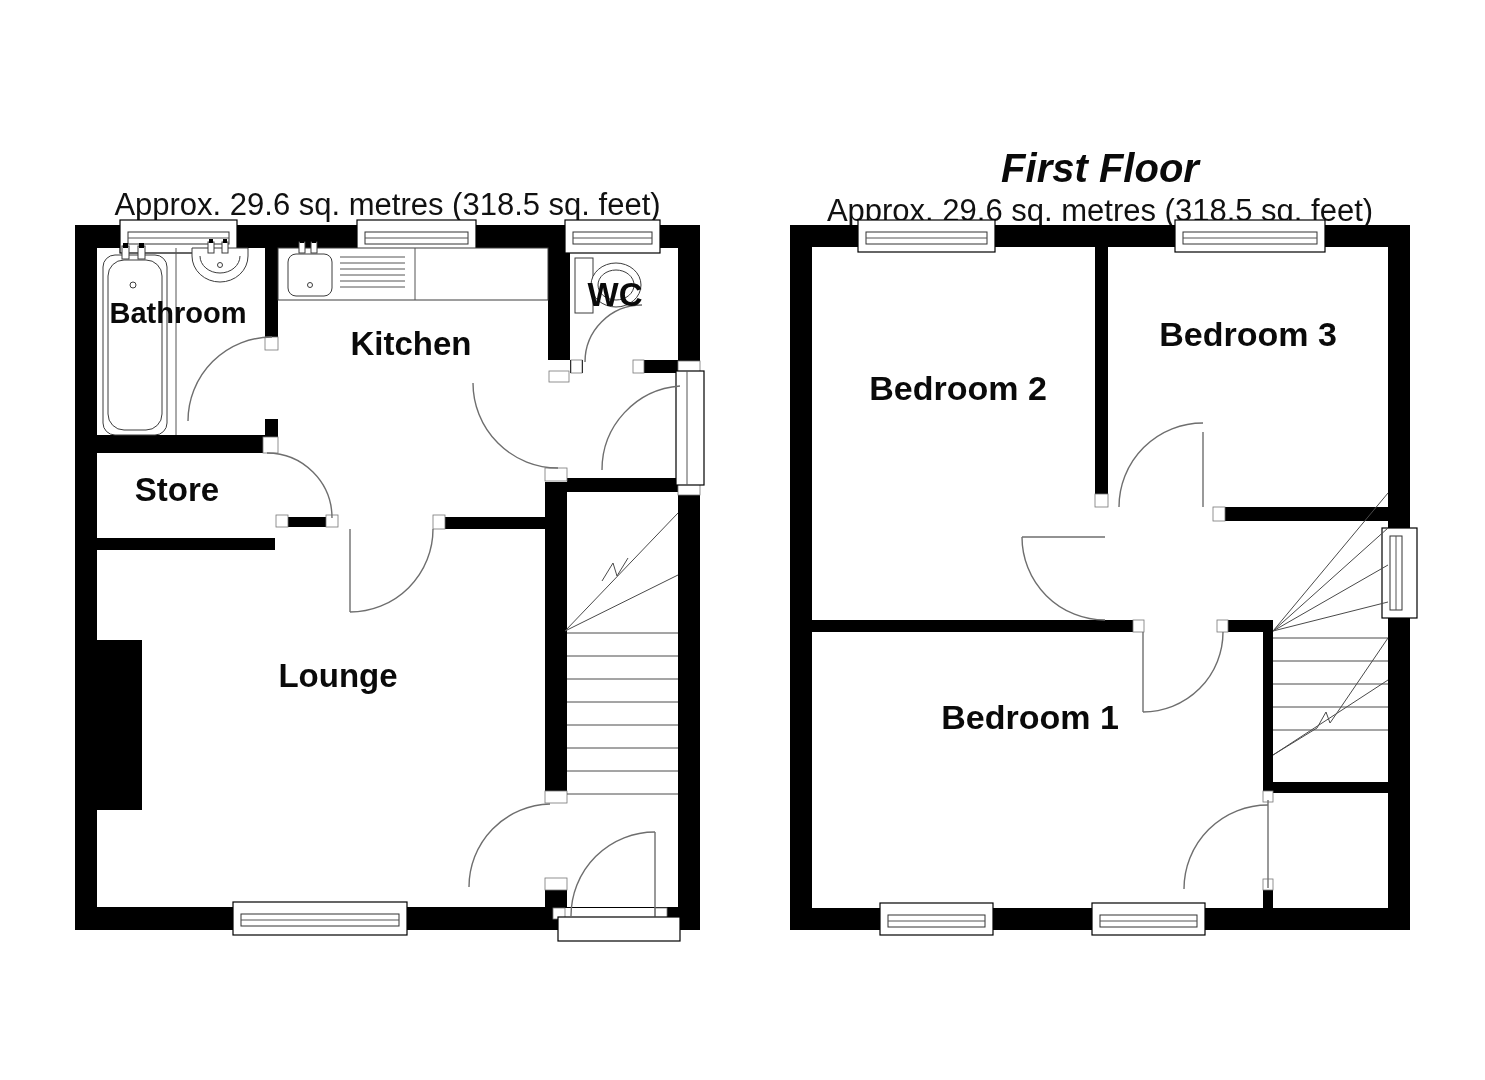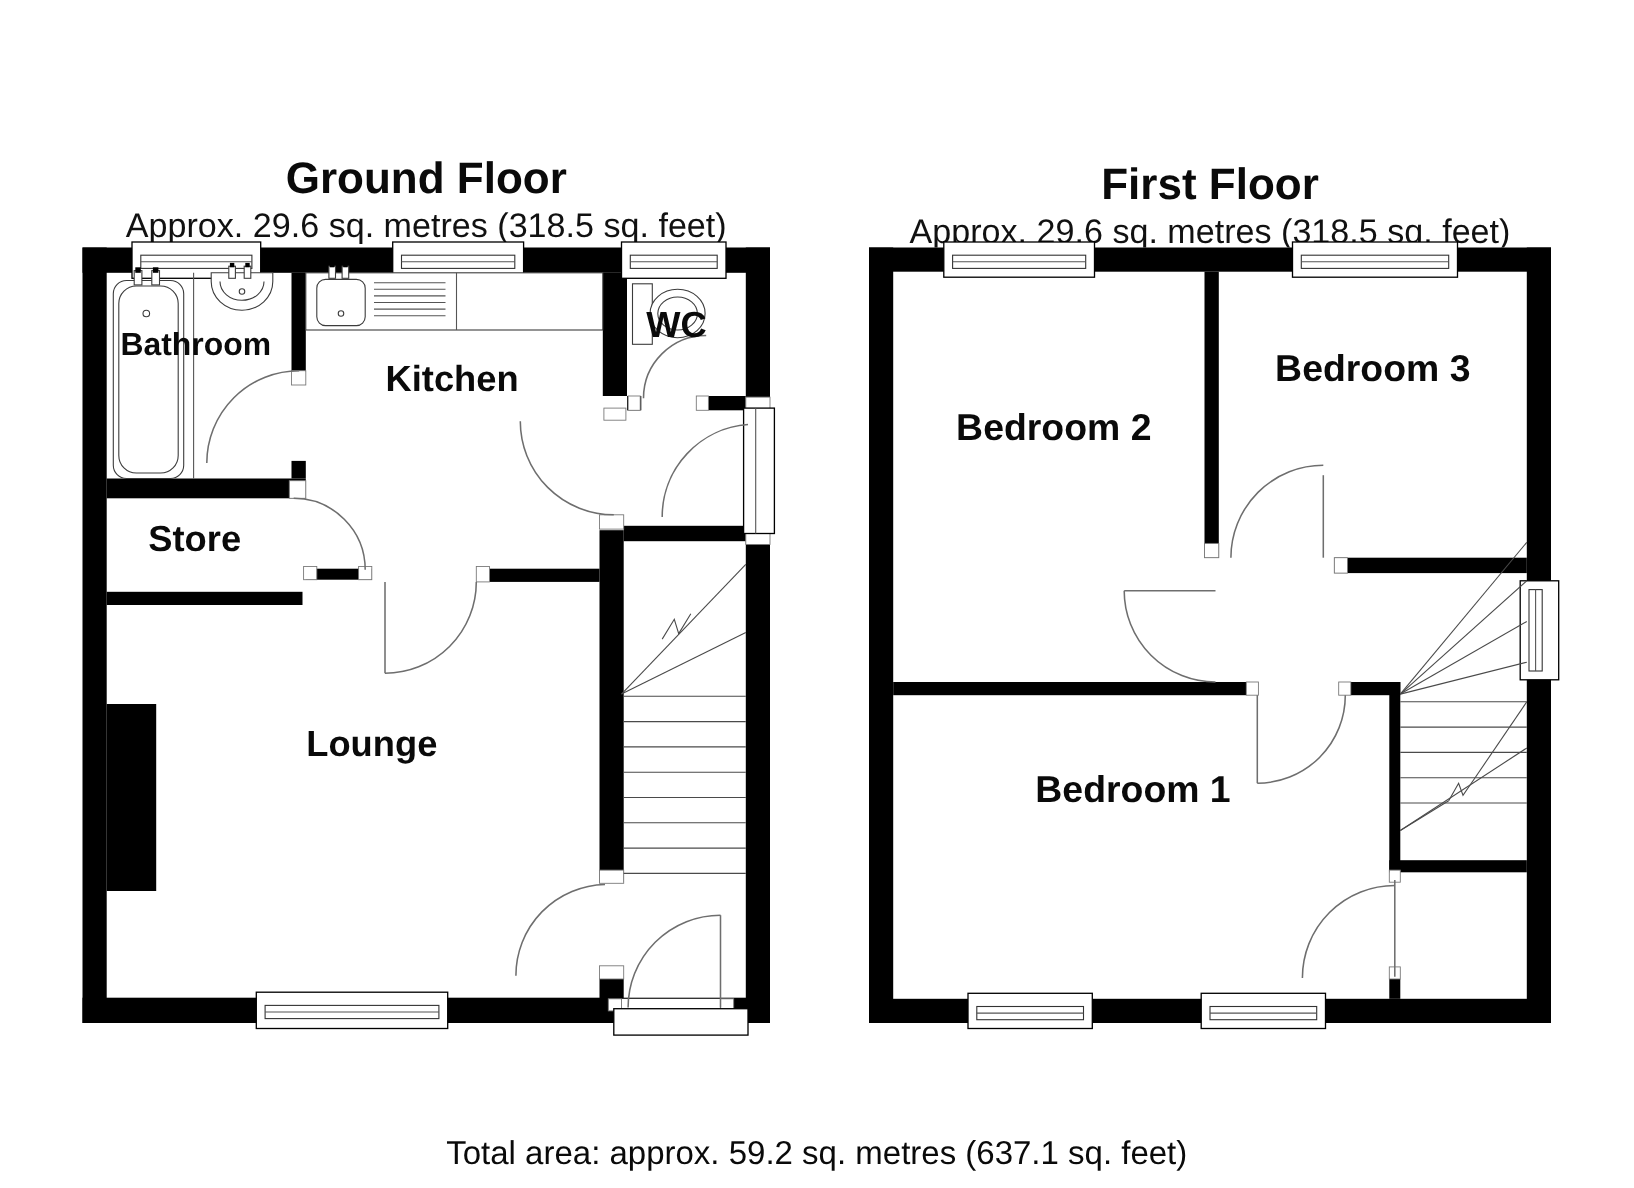--- a/index.html
+++ b/index.html
@@ -20,24 +20,23 @@
   .stair{stroke:#4a4a4a;stroke-width:1;fill:none;}
   .jamb{fill:#ffffff;stroke:#777;stroke-width:0.8;}
   .porch{fill:#ffffff;stroke:#000;stroke-width:1.2;}
   .rlabel{font-family:"Liberation Sans",sans-serif;font-weight:bold;fill:#0a0a0a;}
 </style>
 </head>
 <body>
 
 <div id="stage">
 
-  <div class="floor-title" style="left:75px;top:140px;width:625px;">Ground Floor</div>
   <div class="floor-sub" style="left:55px;top:187px;width:665px;">Approx. 29.6 sq. metres (318.5 sq. feet)</div>
 
-  <div class="floor-title" style="left:790px;top:146px;width:620px;">First Floor</div>
+  <div class="floor-title" style="left:790px;top:146px;width:620px;font-style:italic;">First Floor</div>
   <div class="floor-sub" style="left:770px;top:193px;width:660px;">Approx. 29.6 sq. metres (318.5 sq. feet)</div>
 
   <svg style="left:63px;top:213px;" width="649" height="734" viewBox="-12 -12 649 734">
 
     <rect x="0" y="0" width="625" height="705" fill="#ffffff"></rect>
 
     <g>
       <rect class="wall" x="0" y="0" width="625" height="23"></rect>
       <rect class="wall" x="0" y="0" width="22" height="705"></rect>
       <rect class="wall" x="0" y="682" width="625" height="23"></rect>
@@ -268,14 +267,13 @@
       <line class="stair" x1="551" y1="482" x2="598" y2="413"></line>
     </g>
 
     <g>
       <text class="rlabel" x="168" y="175" font-size="34" text-anchor="middle">Bedroom 2</text>
       <text class="rlabel" x="458" y="121" font-size="34" text-anchor="middle">Bedroom 3</text>
       <text class="rlabel" x="240" y="504" font-size="34" text-anchor="middle">Bedroom 1</text>
     </g>
   </svg>
 
-  <div class="footer" style="left:0;top:1032px;width:1485px;">Total area: approx. 59.2 sq. metres (637.1 sq. feet)</div>
 </div>
 
 </body></html>

